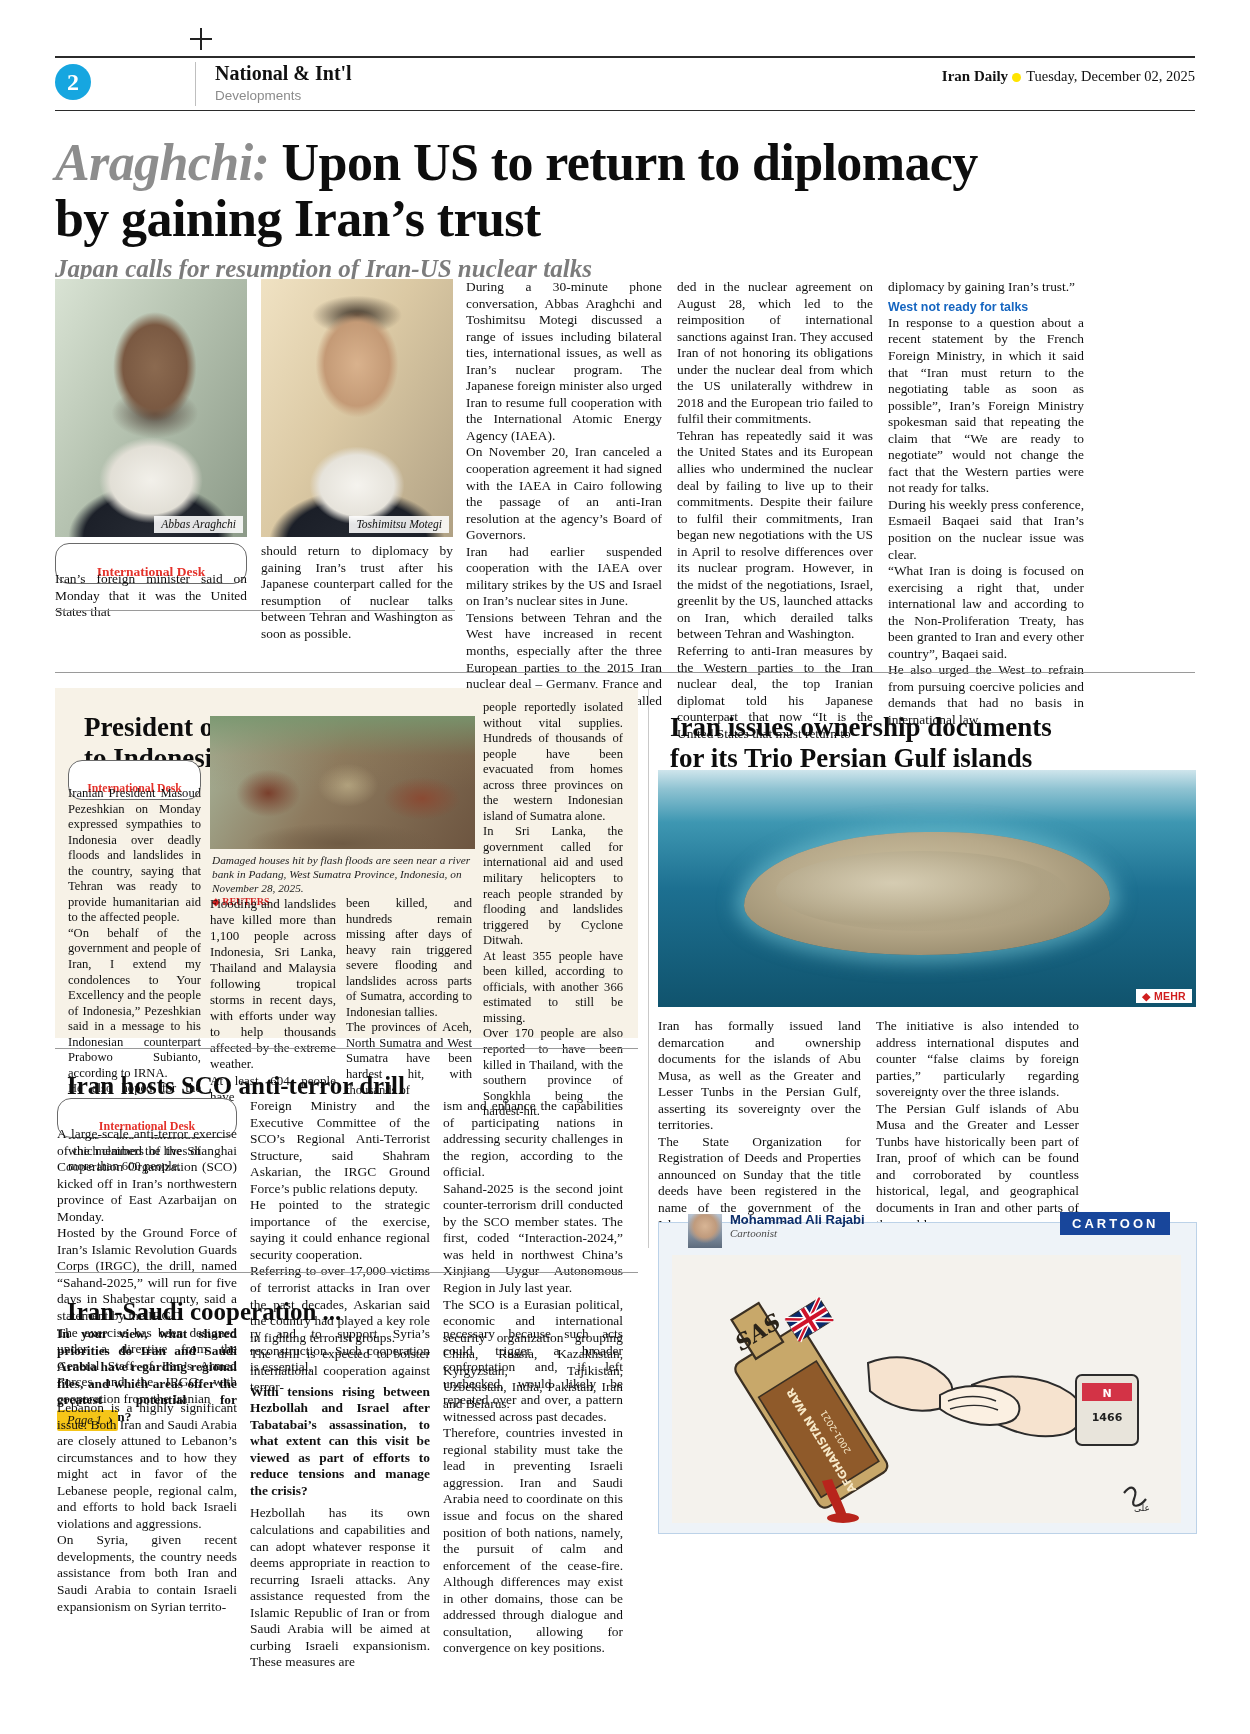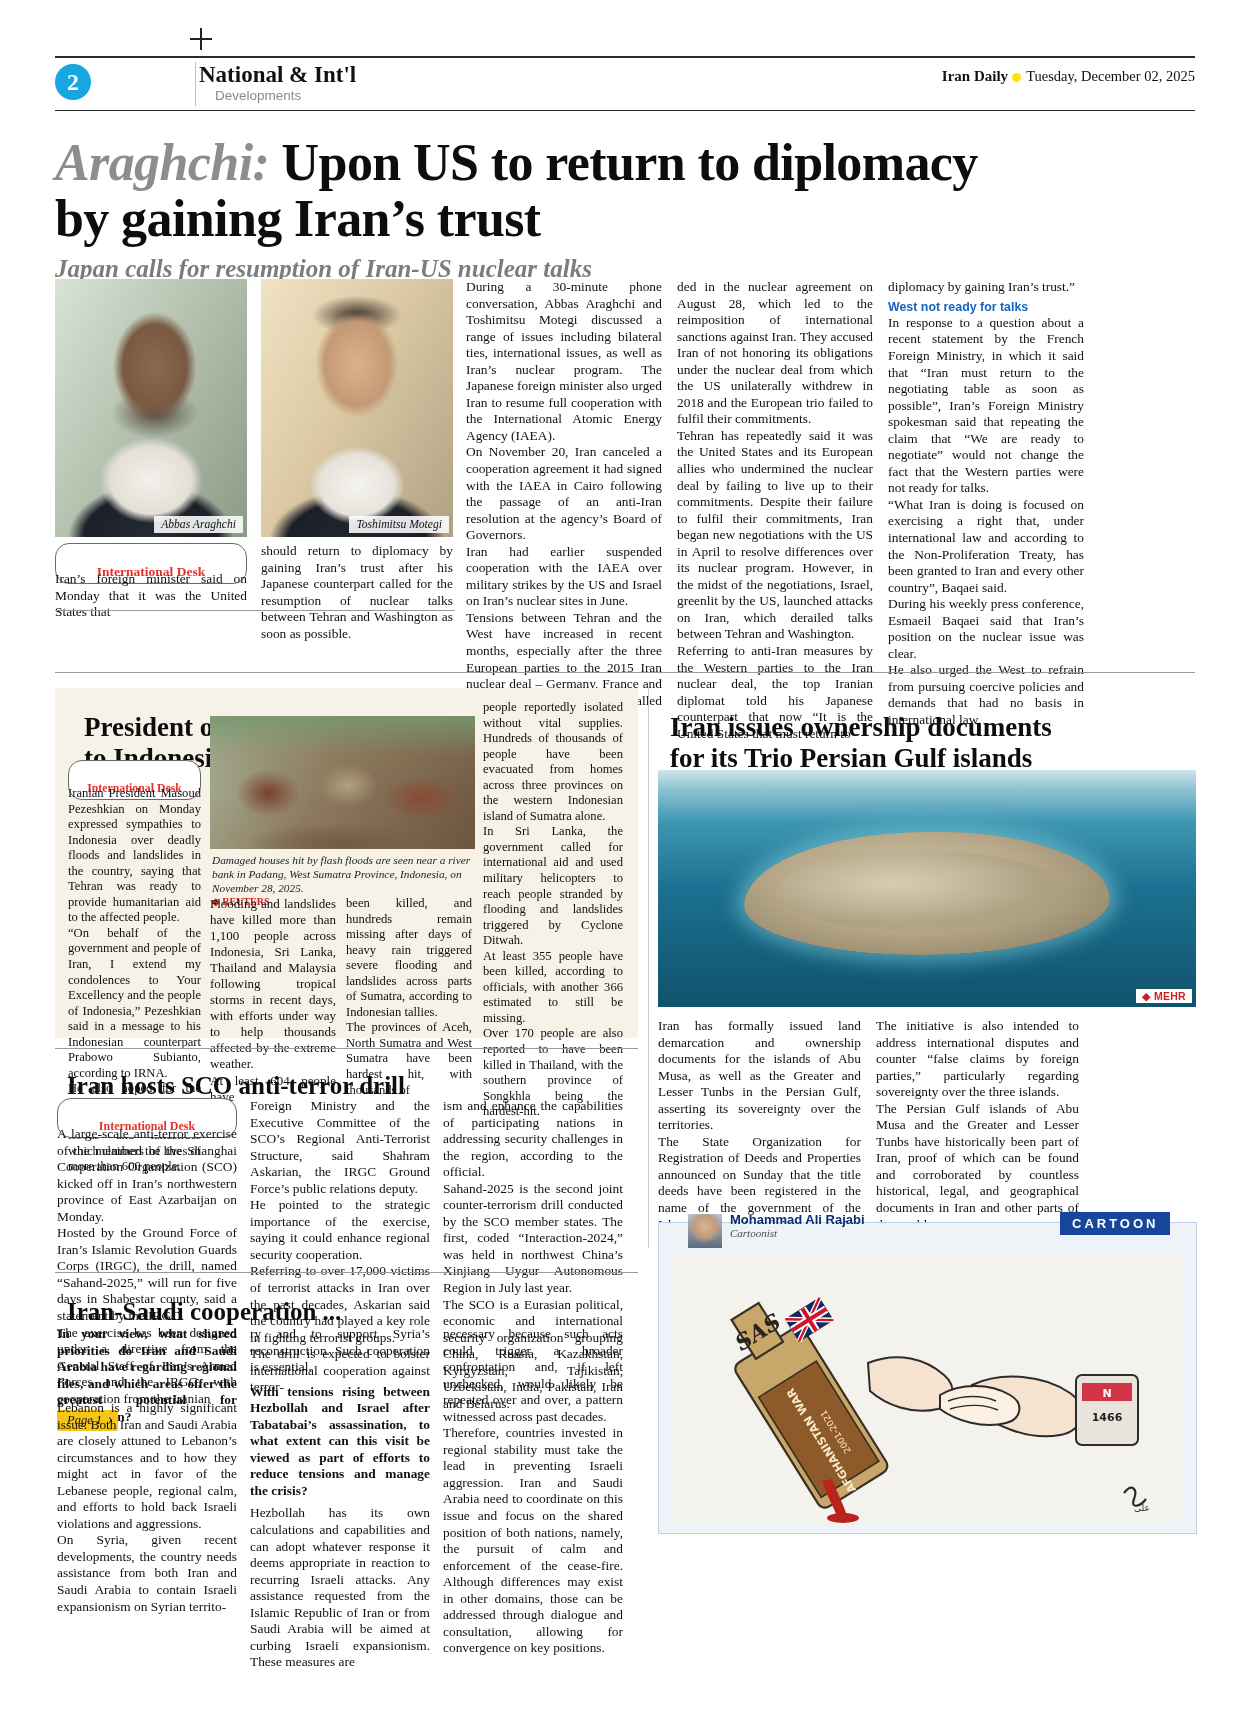--- a/index.html
+++ b/index.html
@@ -11,21 +11,21 @@
   .cropmark:before{content:"";position:absolute;left:10px;top:0;width:1.5px;height:22px;background:#222;}
   .cropmark:after{content:"";position:absolute;top:10px;left:0;height:1.5px;width:22px;background:#222;}
 
   
   .masthead{position:absolute;left:55px;top:56px;width:1140px;height:56px;}
   .mast-rule-top{position:absolute;left:0;top:0;width:1140px;height:1.5px;background:#2b2b2b;}
   .mast-rule-bot{position:absolute;left:0;top:54px;width:1140px;height:1.2px;background:#2b2b2b;}
   .pagenum{position:absolute;left:0px;top:8px;width:36px;height:36px;border-radius:50%;background:#16a6e0;
     color:#fff;font-family:"Liberation Serif",serif;font-weight:bold;font-size:24px;text-align:center;line-height:36px;}
   .sep-v{position:absolute;left:140px;top:6px;width:1px;height:44px;background:#bfbfbf;}
-  .sec-title{position:absolute;left:144px;top:6px;font-family:"Liberation Serif",serif;font-weight:bold;font-size:23px;color:#111;letter-spacing:0px;}
+  .sec-title{position:absolute;left:160px;top:6px;font-family:"Liberation Serif",serif;font-weight:bold;font-size:20px;color:#111;letter-spacing:0px;}
   .sec-sub{position:absolute;left:160px;top:32px;font-family:"Liberation Sans",sans-serif;font-size:13.5px;color:#8b8b8b;}
   .mast-right{position:absolute;right:0;top:12px;font-size:14.5px;white-space:nowrap;}
   .mast-right b{font-weight:bold;font-size:15px;}
   .dot-y{display:inline-block;width:9px;height:9px;border-radius:50%;background:#ffe400;margin:0 5px 0 4px;vertical-align:middle;}
 
   
   .lead-wrap{position:absolute;left:55px;top:135px;width:1140px;}
   .kicker-ital{font-family:"Liberation Serif",serif;font-style:italic;font-weight:bold;color:#8d8d8d;}
   h1.lead{margin:0;font-family:"Liberation Serif",serif;font-weight:bold;font-size:52px;line-height:1.07;letter-spacing:-0.6px;color:#0d0d0d;}
   .lead-sub{margin-top:9px;font-family:"Liberation Serif",serif;font-style:italic;font-weight:bold;font-size:25px;color:#7c7c7c;}
@@ -145,22 +145,22 @@
   <div class="col" style="left:677px;top:279px;width:196px;">
     <p>ded in the nuclear agreement on August 28, which led to the reimposition of international sanctions against Iran. They accused Iran of not honoring its obligations under the nuclear deal from which the US unilaterally withdrew in 2018 and the European trio failed to fulfil their commitments.</p>
     <p>Tehran has repeatedly said it was the United States and its European allies who undermined the nuclear deal by failing to live up to their commitments. Despite their failure to fulfil their commitments, Iran began new negotiations with the US in April to resolve differences over its nuclear program. However, in the midst of the negotiations, Israel, greenlit by the US, launched attacks on Iran, which derailed talks between Tehran and Washington.</p>
     <p>Referring to anti-Iran measures by the Western parties to the Iran nuclear deal, the top Iranian diplomat told his Japanese counterpart that now “It is the United States that must return to</p>
   </div>
 
   <div class="col" style="left:888px;top:279px;width:196px;">
     <p>diplomacy by gaining Iran’s trust.”</p>
     <p class="subhead-blue" style="margin-top:4px;">West not ready for talks</p>
     <p>In response to a question about a recent statement by the French Foreign Ministry, in which it said that “Iran must return to the negotiating table as soon as possible”, Iran’s Foreign Ministry spokesman said that repeating the claim that “We are ready to negotiate” would not change the fact that the Western parties were not ready for talks.</p>
+    <p>During his weekly press conference, Esmaeil Baqaei said that Iran’s position on the nuclear issue was clear.</p>
     <p>“What Iran is doing is focused on exercising a right that, under international law and according to the Non-Proliferation Treaty, has been granted to Iran and every other country”, Baqaei said.</p>
-    <p>During his weekly press conference, Esmaeil Baqaei said that Iran’s position on the nuclear issue was clear.</p>
     <p>He also urged the West to refrain from pursuing coercive policies and demands that had no basis in international law.</p>
   </div>
 
   <div class="hrule" style="left:55px;top:610px;width:400px;"></div>
   <div class="hrule" style="left:55px;top:672px;width:1140px;"></div>
 
   <div class="boxstory" style="left:55px;top:688px;width:583px;height:350px;"></div>
 
   <h2 class="story" style="position:absolute;left:72px;top:700px;width:520px;">
     <span>President offers humanitarian aid</span><br>

